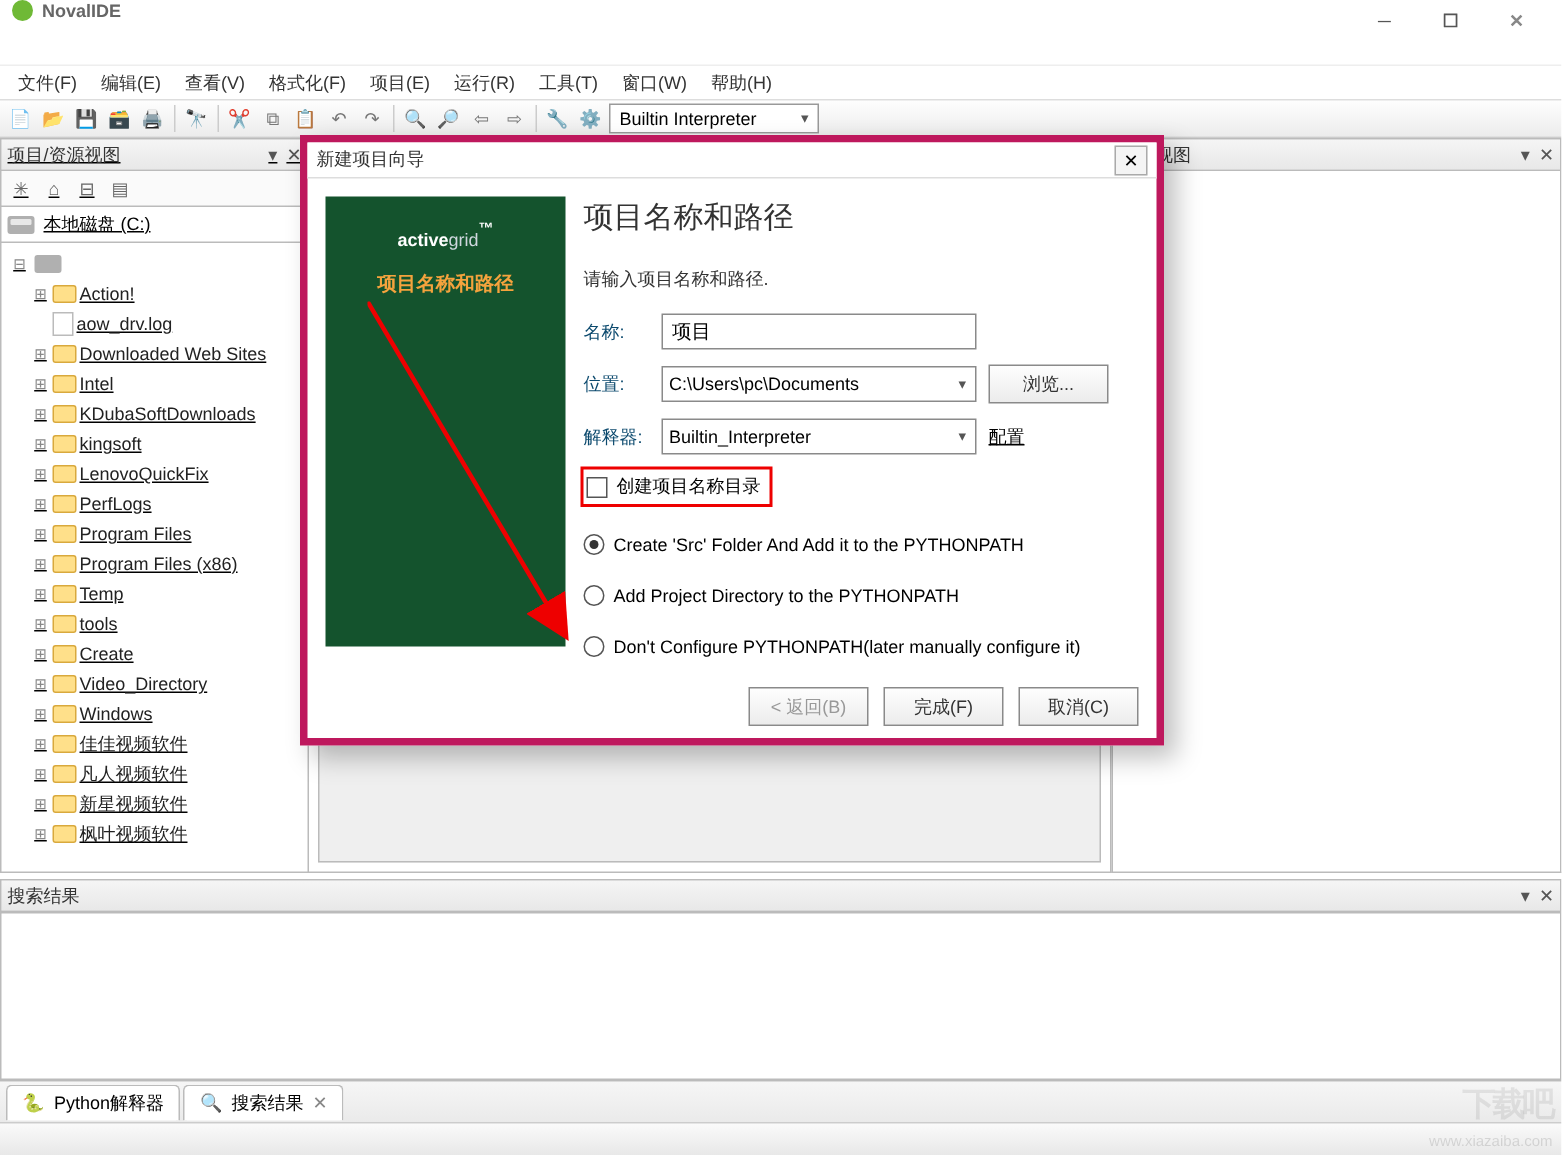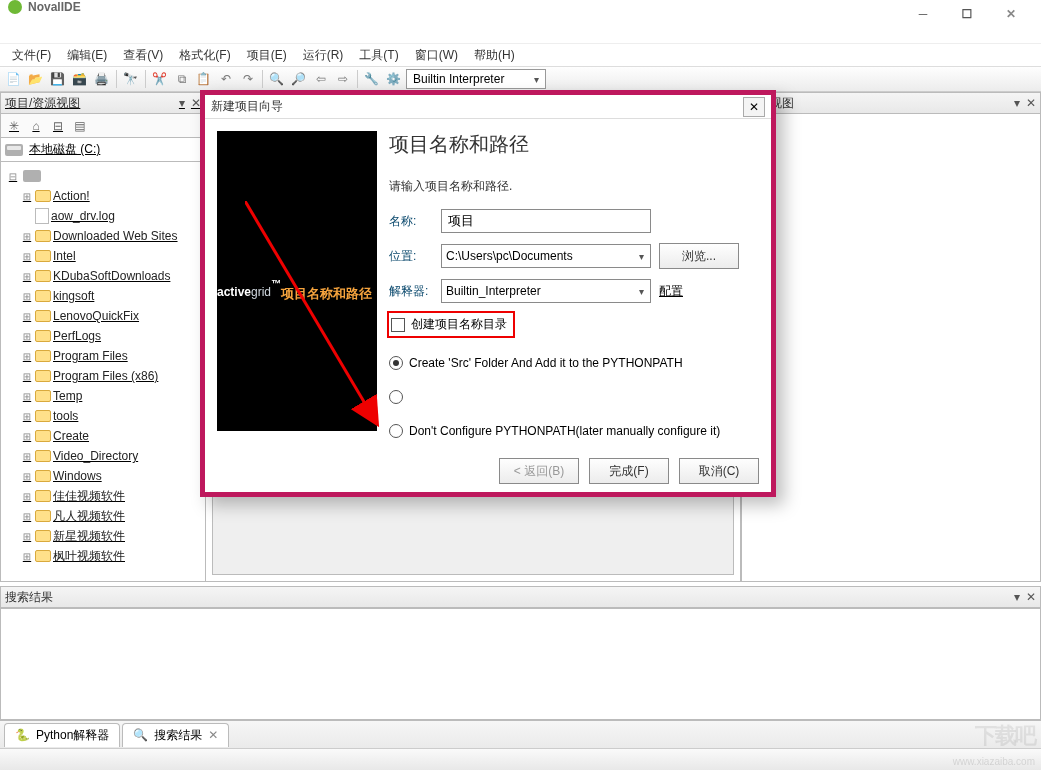--- a/index.html
+++ b/index.html
@@ -44,21 +44,21 @@
 .bottom-tabs{height:28px;border-top:1px solid #bbb;display:flex;align-items:center;padding:2px 4px;background:linear-gradient(#f6f6f6,#eaeaea);}
 .tab{display:flex;align-items:center;gap:6px;border:1px solid #bbb;border-bottom:none;height:24px;padding:0 10px;background:#fff;border-radius:4px 4px 0 0;margin-right:2px;}
 .tab .x{color:#888;}
 .status{height:22px;border-top:1px solid #ccc;background:linear-gradient(#fafafa,#e8e8e8);}
 
 .wizard{position:absolute;left:200px;top:90px;width:576px;height:407px;background:#fff;border:5px solid #be185d;box-shadow:8px 8px 16px rgba(0,0,0,.25);display:flex;flex-direction:column;}
 .wizard .whead{height:24px;display:flex;align-items:center;justify-content:space-between;padding:0 6px;background:#fff;border-bottom:1px solid #ddd;}
 .wizard .wtitle{color:#333;}
 .wizard .wx{width:22px;height:20px;display:flex;align-items:center;justify-content:center;border:1px solid #aaa;background:#f4f4f4;}
 .wbody{flex:1;display:flex;padding:12px;gap:12px;}
-.wimg{width:160px;height:300px;background:#000000;position:relative;display:flex;flex-direction:row;align-items:center;padding-top:16px;}
+.wimg{width:160px;height:300px;background:#14532d;position:relative;display:flex;flex-direction:column;align-items:center;padding-top:16px;}
 .brand{font-size:20px;color:#fff;font-weight:700;}
 .brand .g{color:#cfd7de;font-weight:400;}
 .sub{margin-top:10px;color:#f5a33d;font-size:13px;font-weight:600;}
 .arrow{position:absolute;left:28px;top:70px;}
 .wform{flex:1;}
 .wform h2{font-size:20px;font-weight:400;color:#333;margin-bottom:20px;}
 .hint{color:#333;margin-bottom:14px;}
 .frow{display:flex;align-items:center;margin-bottom:10px;gap:8px;}
 .frow .flabel{width:44px;color:#0c4a6e;}
 .txt{border:1px solid #8a8a8a;height:24px;padding:2px 6px;font-size:13px;background:#fff;}
@@ -347,20 +347,21 @@
           <span class="chk"></span>
           <span>创建项目名称目录</span>
         </span>
       </div>
       <div class="radio-row">
         <span class="radio checked"></span>
         <span>Create 'Src' Folder And Add it to the PYTHONPATH</span>
       </div>
       <div class="radio-row">
         <span class="radio"></span>
+        <span>Add Project Directory to the PYTHONPATH</span>
       </div>
       <div class="radio-row">
         <span class="radio"></span>
         <span>Don't Configure PYTHONPATH(later manually configure it)</span>
       </div>
     </div>
   </div>
   <div class="wfoot">
     <div class="dlg-btn disabled">&lt; 返回(B)</div>
     <div class="dlg-btn">完成(F)</div>

